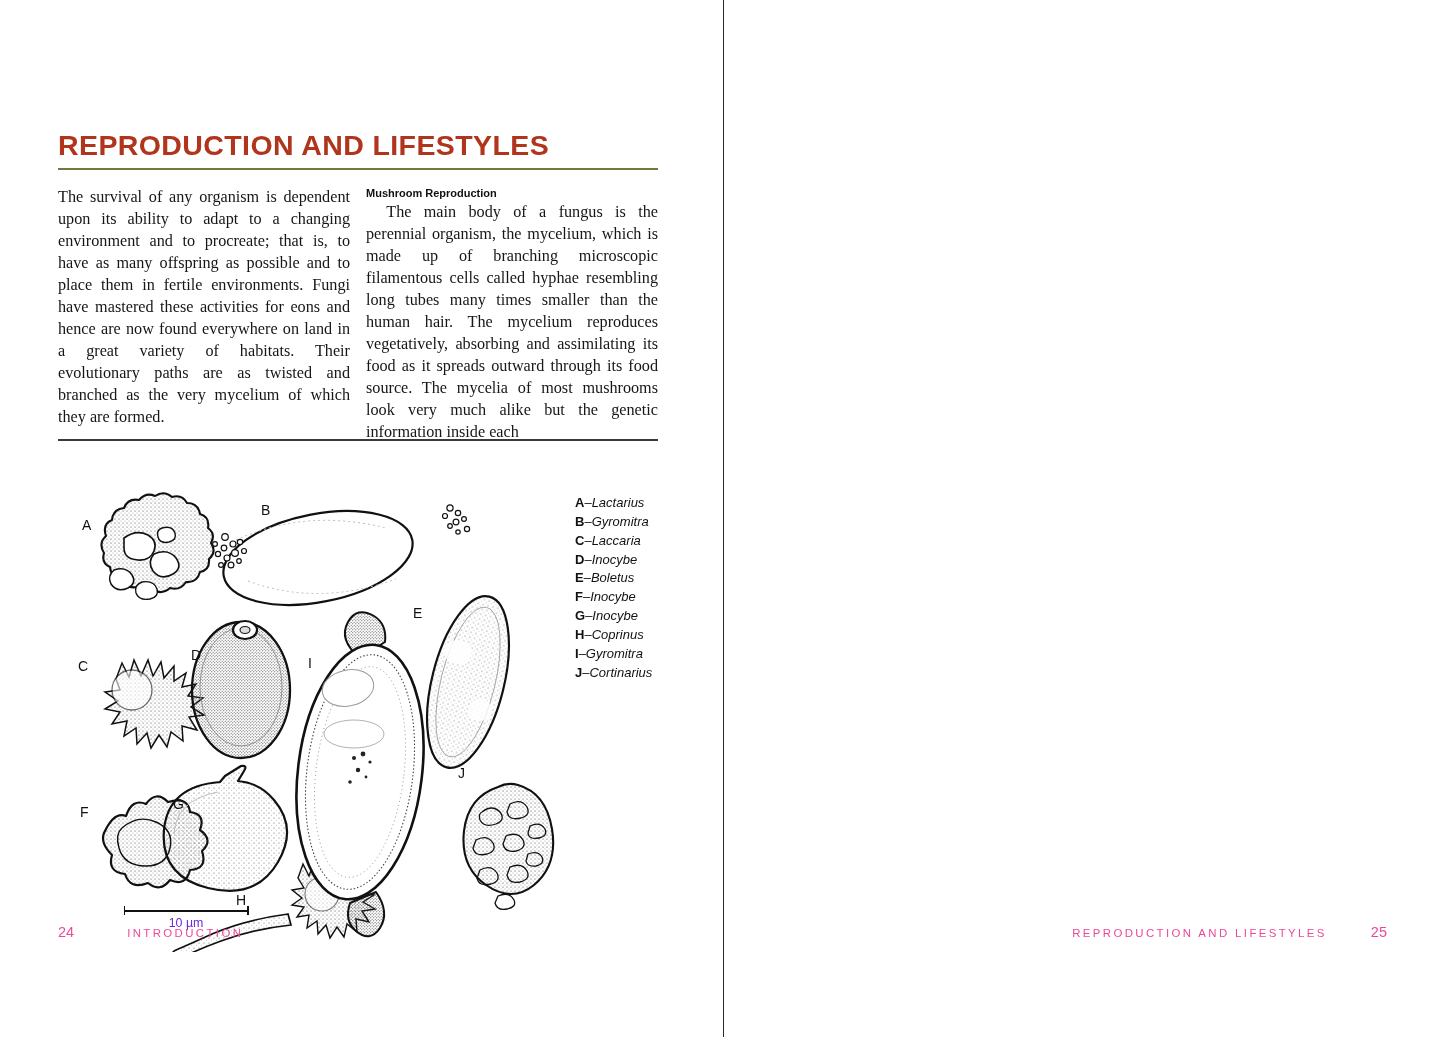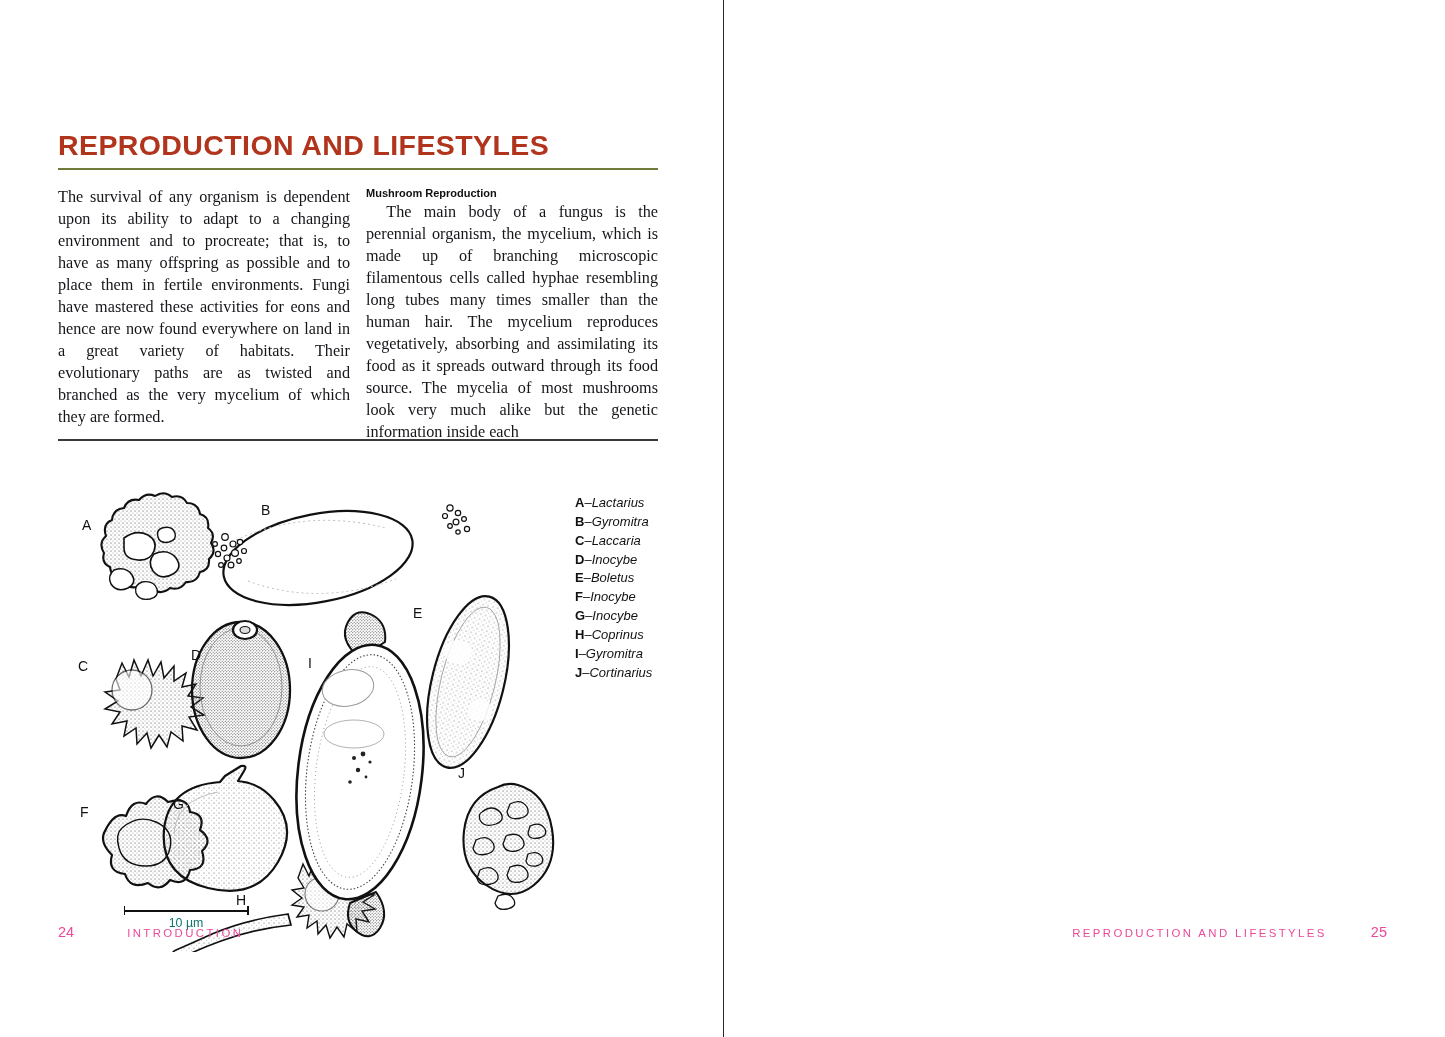--- a/index.html
+++ b/index.html
@@ -90,21 +90,21 @@
     font-size:13px;
     line-height:1.45;
     color:#111;
   }
   .legend .lt{font-weight:bold;}
   .legend .ln{font-style:italic;}
 
   .scale-wrap{
     position:absolute;left:48px;top:424px;width:160px;
     font-family:"Liberation Sans", sans-serif;
-    font-size:12.4px;color:#0f766e;text-align:center;
+    font-size:12.4px;color:#6d28d9;text-align:center;
   }
   .scale-bar{
     position:relative;width:125px;height:9px;margin:0 auto;
   }
   .scale-bar .line{position:absolute;left:0;top:4px;width:125px;height:1.6px;background:#111;}
   .scale-bar .tick-l{position:absolute;left:0;top:0;width:1.6px;height:9px;background:#111;}
   .scale-bar .tick-r{position:absolute;right:0;top:0;width:1.6px;height:9px;background:#111;}
   .scale-label{margin-top:1px;}
 
   

